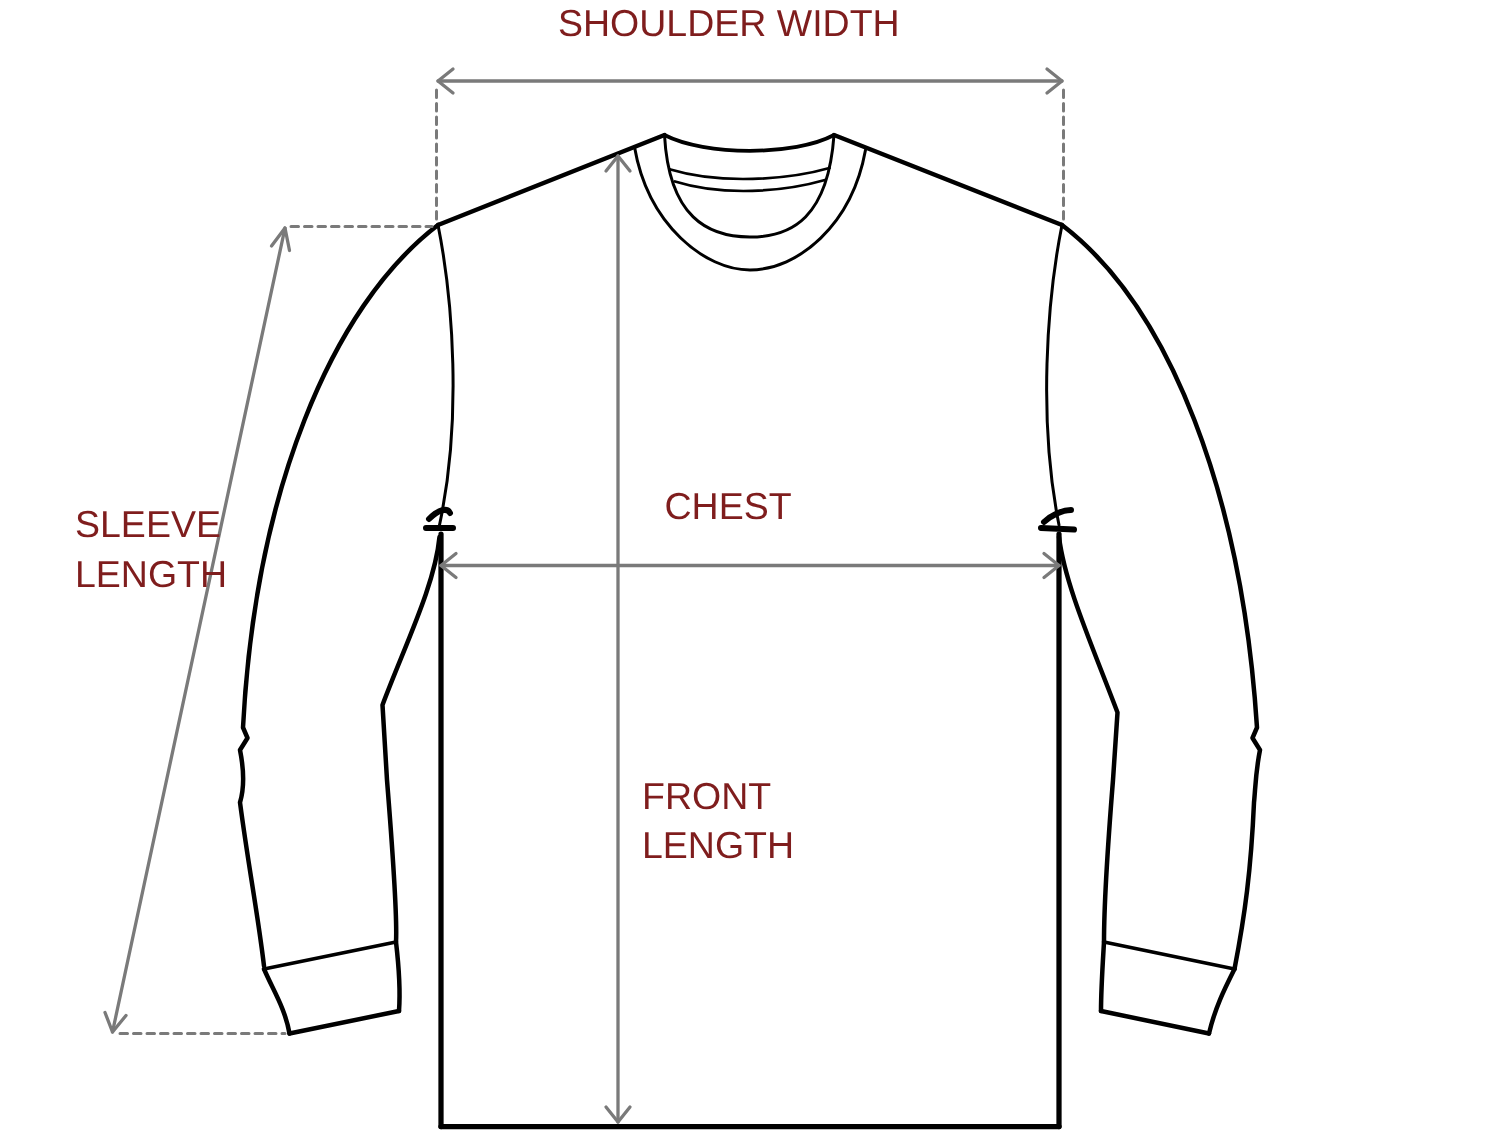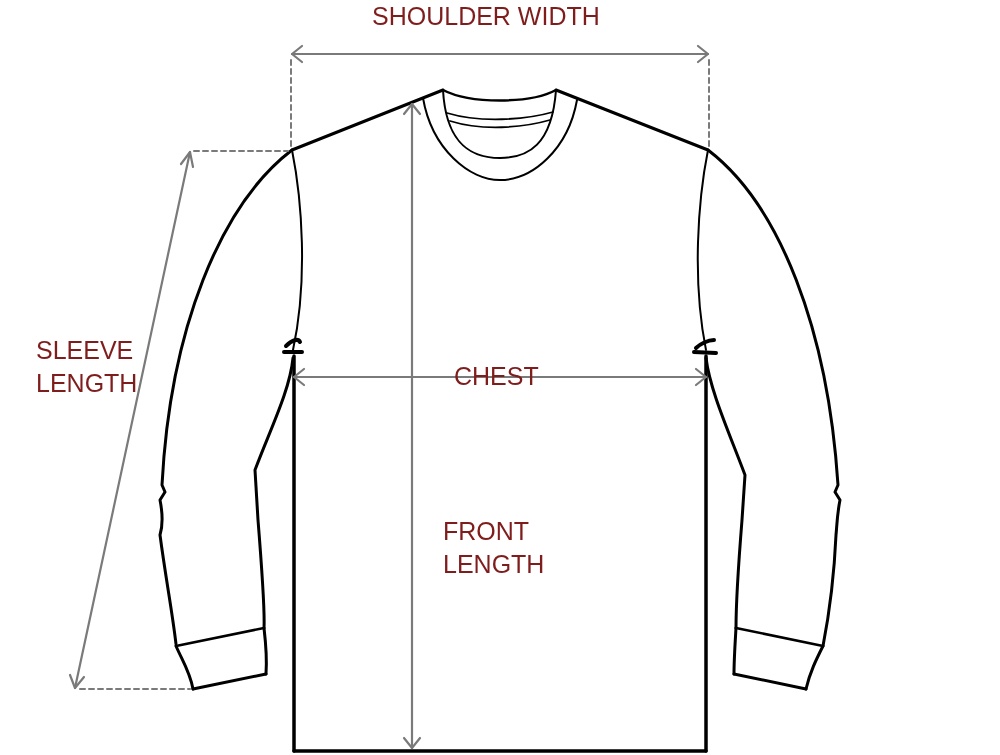--- a/index.html
+++ b/index.html
@@ -9,23 +9,23 @@
     .label {
       position: absolute;
       font-family: "Liberation Sans", sans-serif;
       font-size: 25px;
       line-height: 33px;
       color: #7f1d1d;
       letter-spacing: 0px;
       white-space: nowrap;
     }
     .lbl-shoulder { left: 372px; top: 0px; }
-    .lbl-chest { left: 454px; top: 322px; margin-top: 38px; }
-    .lbl-front { left: 443px; top: 515px; }
-    .lbl-sleeve { left: 0px; top: 334px; padding-left: 36px; }
+    .lbl-chest { left: 443px; top: 322px; }
+    .lbl-front { left: 428px; top: 515px; }
+    .lbl-sleeve { left: 14px; top: 334px; padding-left: 36px; }
   </style>
 </head>
 <body>
 
 <div class="stage">
 
   <svg class="diagram" width="1000" height="755" viewBox="0 0 1000 755">
 
     <g fill="none" stroke="#000" stroke-linejoin="round" stroke-linecap="round">
 

